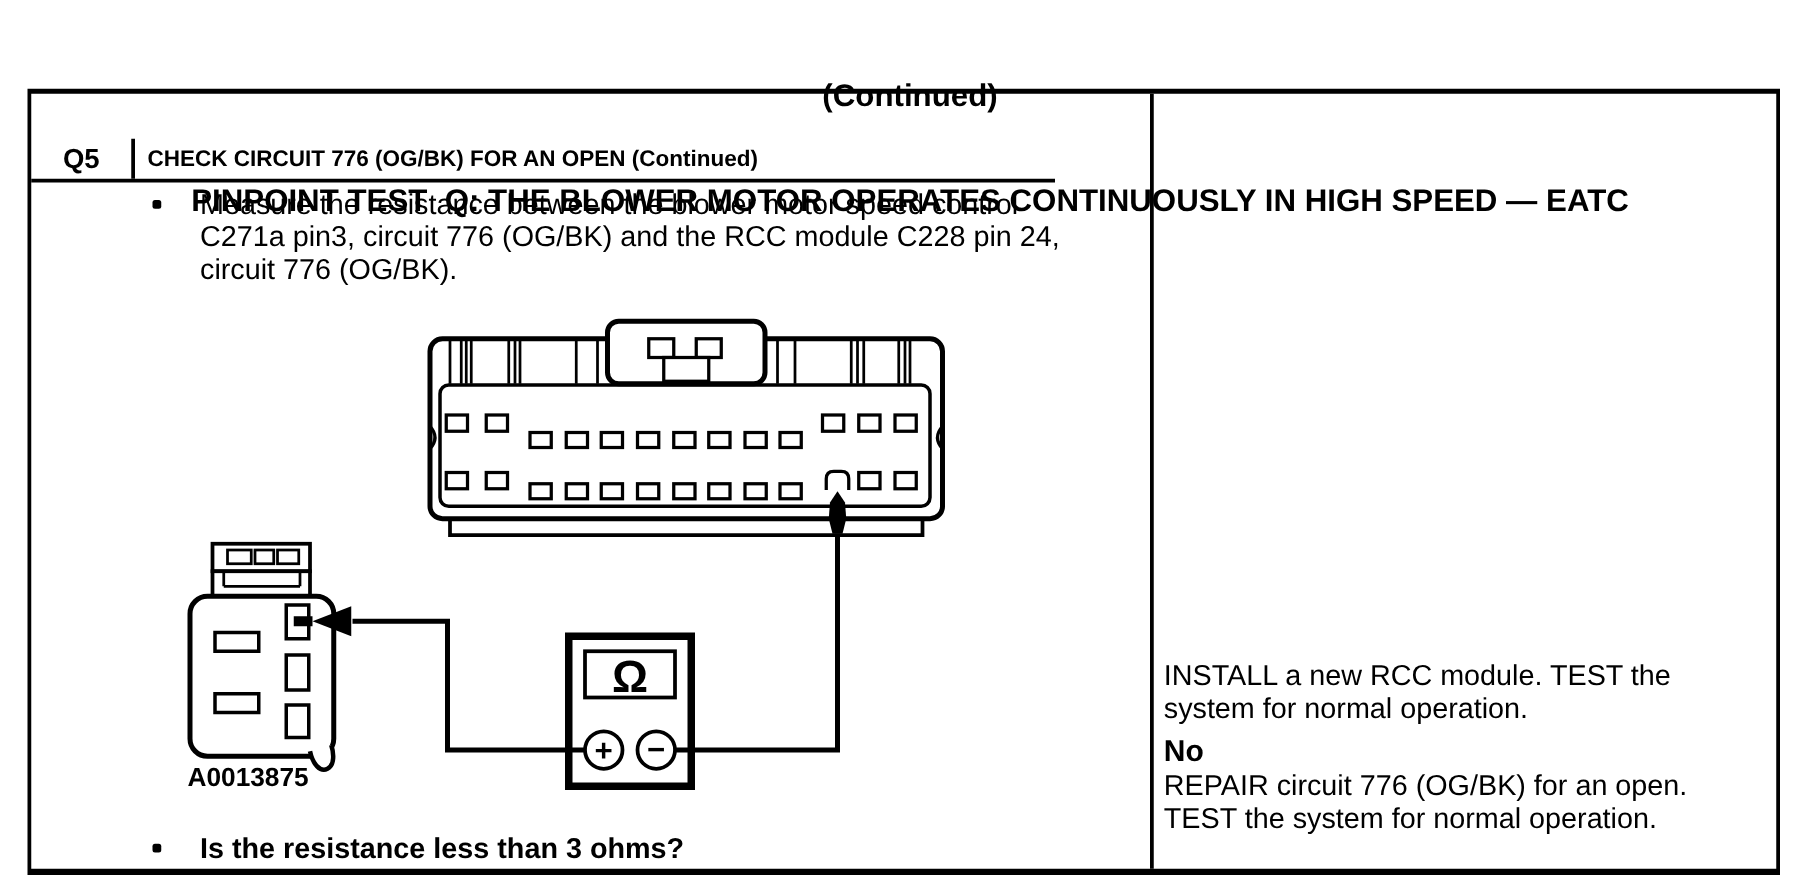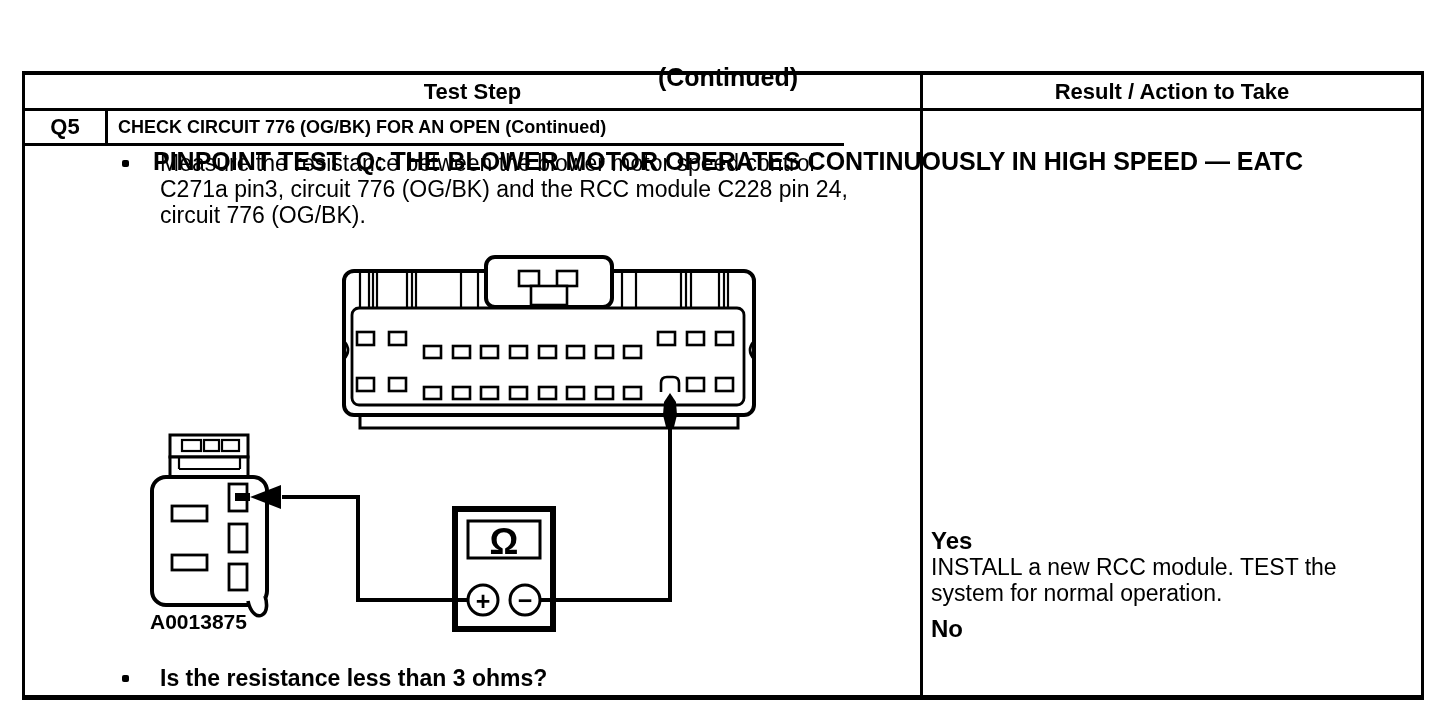--- a/index.html
+++ b/index.html
@@ -39,47 +39,43 @@
 <body>
 
 <div class="title">
   <div>(Continued)</div>
   <div>PINPOINT TEST  Q: THE BLOWER MOTOR OPERATES CONTINUOUSLY IN HIGH SPEED — EATC</div>
 </div>
 
 <div class="tbl">
   <div class="col-div"></div>
 
-  <div class="hdr">
-    <div class="hdr-left">Test Step</div>
-    <div class="hdr-right">Result / Action to Take</div>
-  </div>
 
   <div class="q5row">
     <div class="q5cell">Q5</div>
     <div class="q5title">CHECK CIRCUIT 776 (OG/BK) FOR AN OPEN (Continued)</div>
   </div>
 
   <div class="bullet-row b1">
     <span class="bullet"></span>
     <div class="b-text">Measure the resistance between the blower motor speed control C271a pin3, circuit 776 (OG/BK) and the RCC module C228 pin 24, circuit 776 (OG/BK).</div>
   </div>
 
   <div class="bullet-row b2">
     <span class="bullet"></span>
     <div class="b-text">Is the resistance less than 3 ohms?</div>
   </div>
 
   <div class="results">
     <div class="result-item">
-      <div class="answer">Yes</div>
       <div class="action">INSTALL a new RCC module. TEST the system for normal operation.</div>
     </div>
     <div class="result-item">
       <div class="answer">No</div>
+      <div class="action">REPAIR circuit 776 (OG/BK) for an open. TEST the system for normal operation.</div>
     </div>
   </div>
 </div>
 
 <svg class="diagram-svg" width="1456" height="708" viewBox="0 0 1456 708">
 
   <g fill="#ffffff" stroke="#000000">
     <rect x="344" y="271" width="410" height="144" rx="10" stroke-width="4"></rect>
     <path d="M360 415 v13 h378 v-13" fill="none" stroke-width="3"></path>
     <rect x="352" y="308" width="392" height="97" rx="7" fill="none" stroke-width="2.8"></rect>

